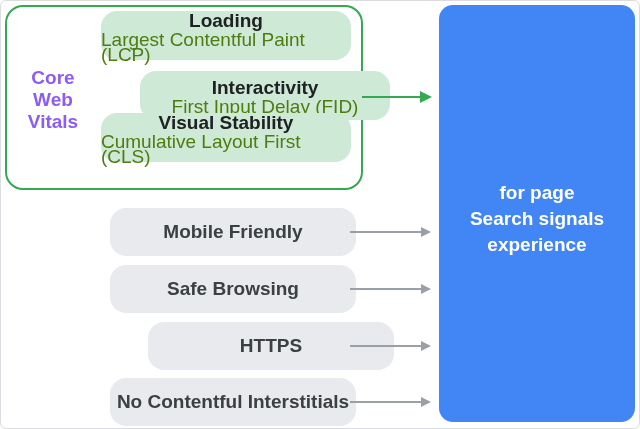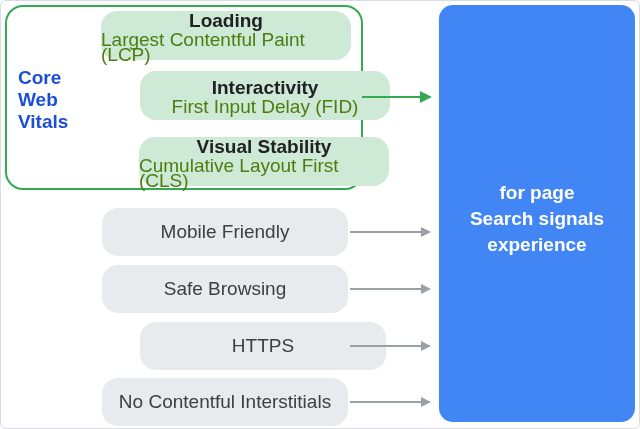--- a/index.html
+++ b/index.html
@@ -21,64 +21,65 @@
     left: 4px; top: 4px;
     width: 358px; height: 185px;
     border: 2px solid #34a853;
     border-radius: 18px;
     background: #ffffff;
   }
   .cwv-label {
     position: absolute;
     left: 11px; top: 60px;
     width: 70px;
-    text-align: left;
-    color: #1d4ed8;
+    text-align: center;
+    color: #8b5cf6;
     font-size: 19px;
     font-weight: bold;
     line-height: 22px;
   }
   .vital-pill {
     position: absolute;
     left: 94px;
     width: 250px; height: 49px;
     background: #ceead6;
     border-radius: 16px;
     display: flex;
     flex-direction: column;
     align-items: center;
     justify-content: center;
   }
   .vital-pill.v1 { top: 4px; }
   .vital-pill.v2 { top: 64px; margin-left: 39px; }
-  .vital-pill.v3 { top: 130px; margin-left: 38px; }
+  .vital-pill.v3 { top: 106px; }
   .vital-title {
     color: #202124;
     font-size: 19px;
     font-weight: bold;
     line-height: 22px;
   }
   .vital-sub {
     color: #4d7c0f;
     font-size: 19px;
     line-height: 15px;
   }
 
   
   .signal-pill {
     position: absolute;
-    left: 101px;
+    left: 109px;
     width: 246px; height: 48px;
     background: #e8eaed;
     border-radius: 16px;
     display: flex;
     align-items: center;
     justify-content: center;
     color: #3c4043;
     font-size: 19px;
+    font-weight: bold;
   }
   .signal-pill.s1 { top: 207px; }
   .signal-pill.s2 { top: 264px; justify-content: center; }
   .signal-pill.s3 { top: 321px; margin-left: 38px; }
   .signal-pill.s4 { top: 377px; }
 
   
   .arrow-line {
     position: absolute;
     height: 2px;

